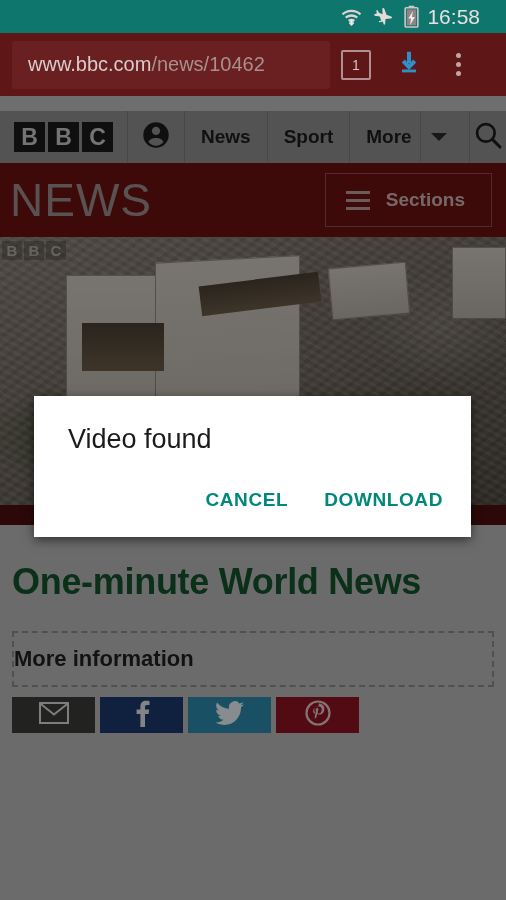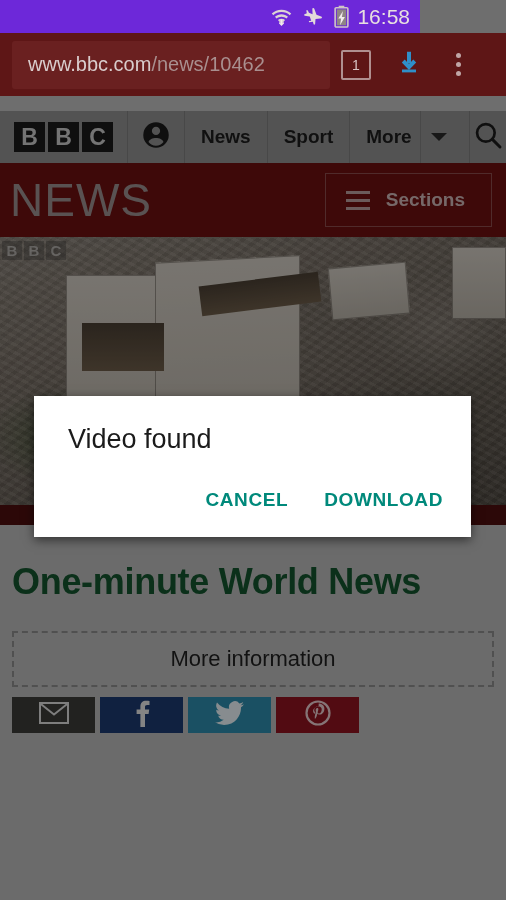--- a/index.html
+++ b/index.html
@@ -16,26 +16,26 @@
     width: 506px;
     height: 900px;
     overflow: hidden;
     background: #6e6e6e;
   }
 
   
   .status-bar {
     position: absolute;
     left: 0; top: 0;
-    width: 420px; height: 33px;
-    background: #6d28d9;
+    width: 506px; height: 33px;
+    background: #0f766e;
     display: flex;
     align-items: center;
     justify-content: flex-end;
-    padding-right: 10px;
+    padding-right: 26px;
     box-sizing: border-box;
   }
   .status-icons {
     display: flex;
     align-items: center;
     gap: 9px;
   }
   .status-clock {
     color: #e8e0e0;
     font-size: 21px;
@@ -269,23 +269,23 @@
     line-height: 32px;
     color: #2b2b2b;
     margin: 24px 0 0 0;
   }
   .more-info {
     margin-top: 28px;
     height: 56px;
     border: 2px dashed #8a8a8a;
     display: flex;
     align-items: center;
-    justify-content: center;
+    justify-content: flex-start;
     font-size: 22px;
-    font-weight: normal;
+    font-weight: bold;
     color: #1f1f1f;
     box-sizing: border-box;
   }
   .share-head {
     margin-top: 36px;
     display: flex;
     align-items: baseline;
     gap: 10px;
   }
   .share-title {

